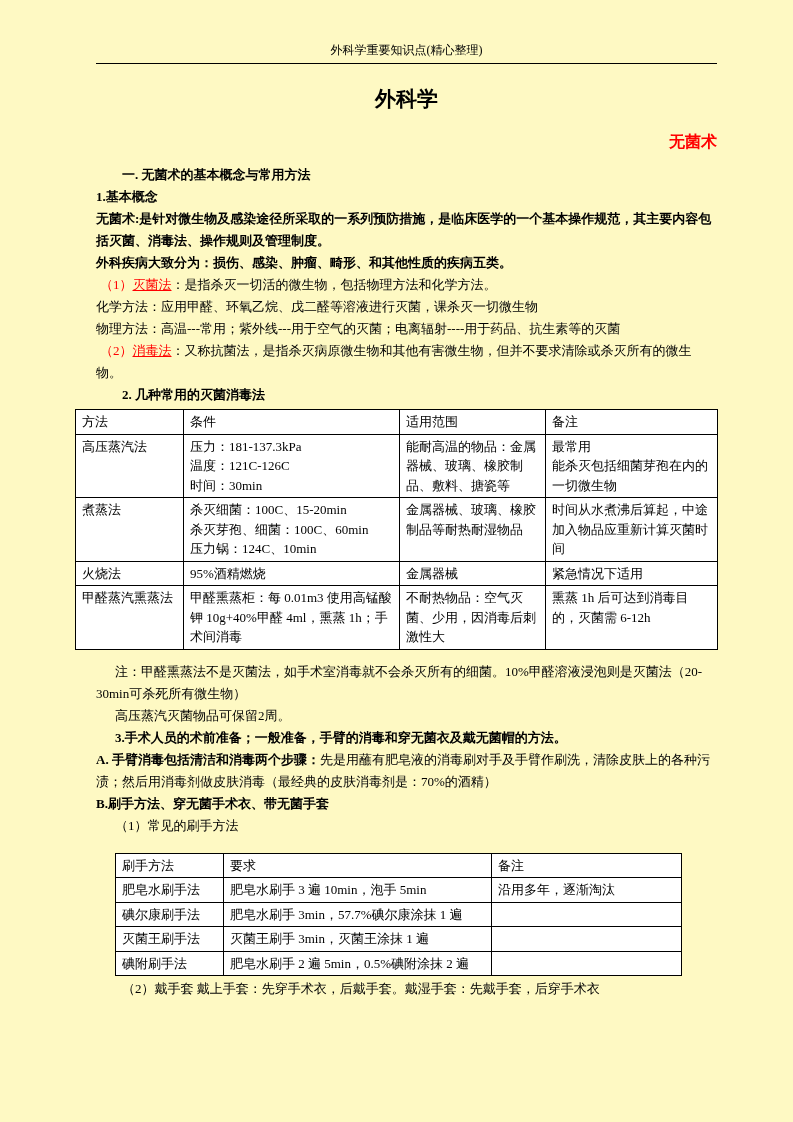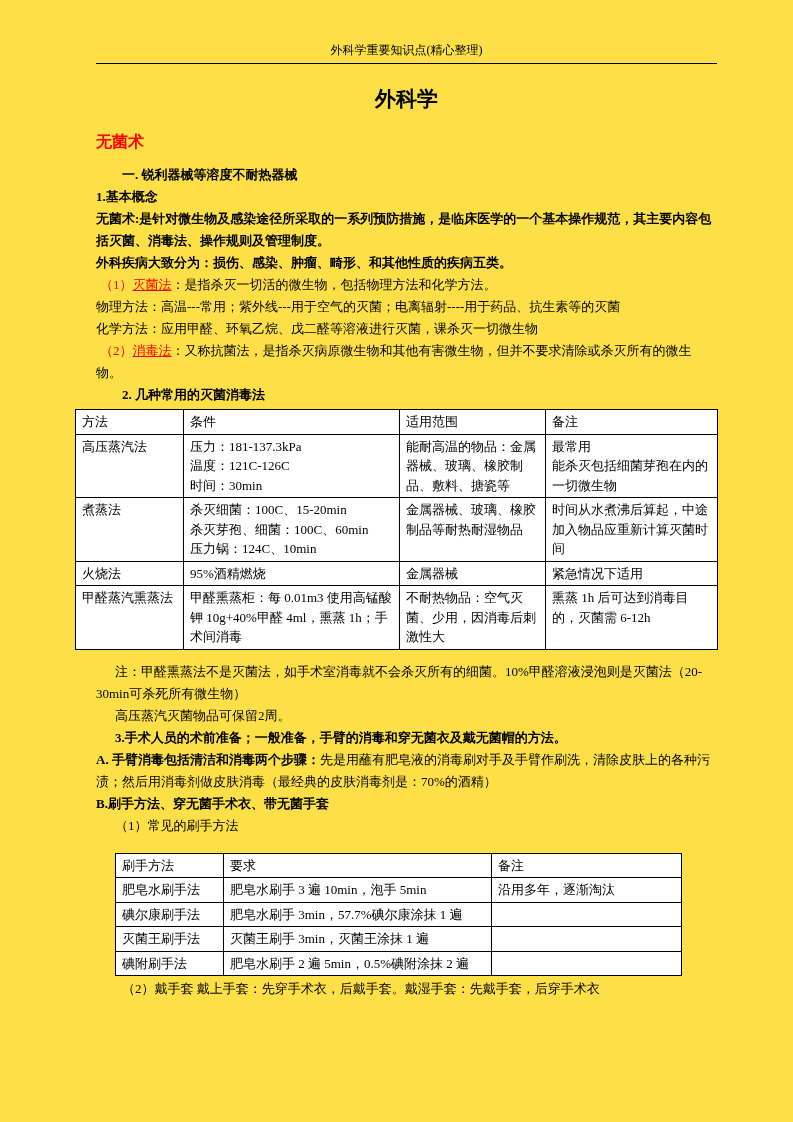--- a/index.html
+++ b/index.html
@@ -1,26 +1,26 @@
 <!DOCTYPE html>
 <html><head>
 <meta charset="utf-8">
 <style>
   * { margin:0; padding:0; box-sizing:border-box; }
   html,body { background:#ffffff; }
   body {
     width:793px; height:1122px; color:#000;
     font-family:"Liberation Serif","DejaVu Serif",serif;
   }
-  .page { width:793px; height:1122px; padding:42px 76px 0 96px; overflow:hidden; background:#fde047; }
+  .page { width:793px; height:1122px; padding:42px 76px 0 96px; overflow:hidden; background:#fef9c3; }
 
   .hdr { text-align:center; font-size:12px; line-height:16px; padding-bottom:5px;
          border-bottom:1.5px solid #000; }
   .title { margin-top:22px; font-size:21px; line-height:26px; font-weight:bold; text-align:center; }
-  .subtitle { margin-top:20px; font-size:16px; line-height:20px; font-weight:bold; text-align:left; }
+  .subtitle { margin-top:20px; font-size:16px; line-height:20px; font-weight:bold; text-align:right; }
 
   p { font-size:13px; line-height:22px; overflow-wrap:anywhere; }
   .b { font-weight:bold; }
   .red { color:#ff0000; }
   .u { text-decoration:underline; }
   .mt { margin-top:12px; }
   .ind4  { text-indent:4px; }
   .ind19 { text-indent:19px; }
   .ind26 { text-indent:26px; }
 
@@ -33,29 +33,29 @@
 </head>
 <body>
 
 <div class="page">
 
   <div class="hdr">外科学重要知识点(精心整理)</div>
 
   <div class="title">外科学</div>
   <div class="subtitle red">无菌术</div>
 
-  <p class="b ind26 mt">一. 锐利器械等溶度不耐热器械</p>
+  <p class="b ind26 mt">一. 无菌术的基本概念与常用方法</p>
   <p class="b">1.基本概念</p>
   <p class="b">无菌术:是针对微生物及感染途径所采取的一系列预防措施，是临床医学的一个基本操作规范，其主要内容包括灭菌、消毒法、操作规则及管理制度。</p>
   <p class="b">外科疾病大致分为：损伤、感染、肿瘤、畸形、和其他性质的疾病五类。</p>
 
   <p class="ind4"><span class="red">（1）</span><span class="red u">灭菌法</span><span>：是指杀灭一切活的微生物，包括物理方法和化学方法。</span></p>
 
+  <p>化学方法：应用甲醛、环氧乙烷、戊二醛等溶液进行灭菌，课杀灭一切微生物</p>
   <p>物理方法：高温---常用；紫外线---用于空气的灭菌；电离辐射----用于药品、抗生素等的灭菌</p>
-  <p>化学方法：应用甲醛、环氧乙烷、戊二醛等溶液进行灭菌，课杀灭一切微生物</p>
 
   <p class="ind4"><span class="red">（2）</span><span class="red u">消毒法</span><span>：又称抗菌法，是指杀灭病原微生物和其他有害微生物，但并不要求清除或杀灭所有的微生物。</span></p>
 
   <p class="b ind26">2. 几种常用的灭菌消毒法</p>
 
   <table class="t1">
     <colgroup>
         <col style="width:108px">
         <col style="width:216px">
         <col style="width:146px">

